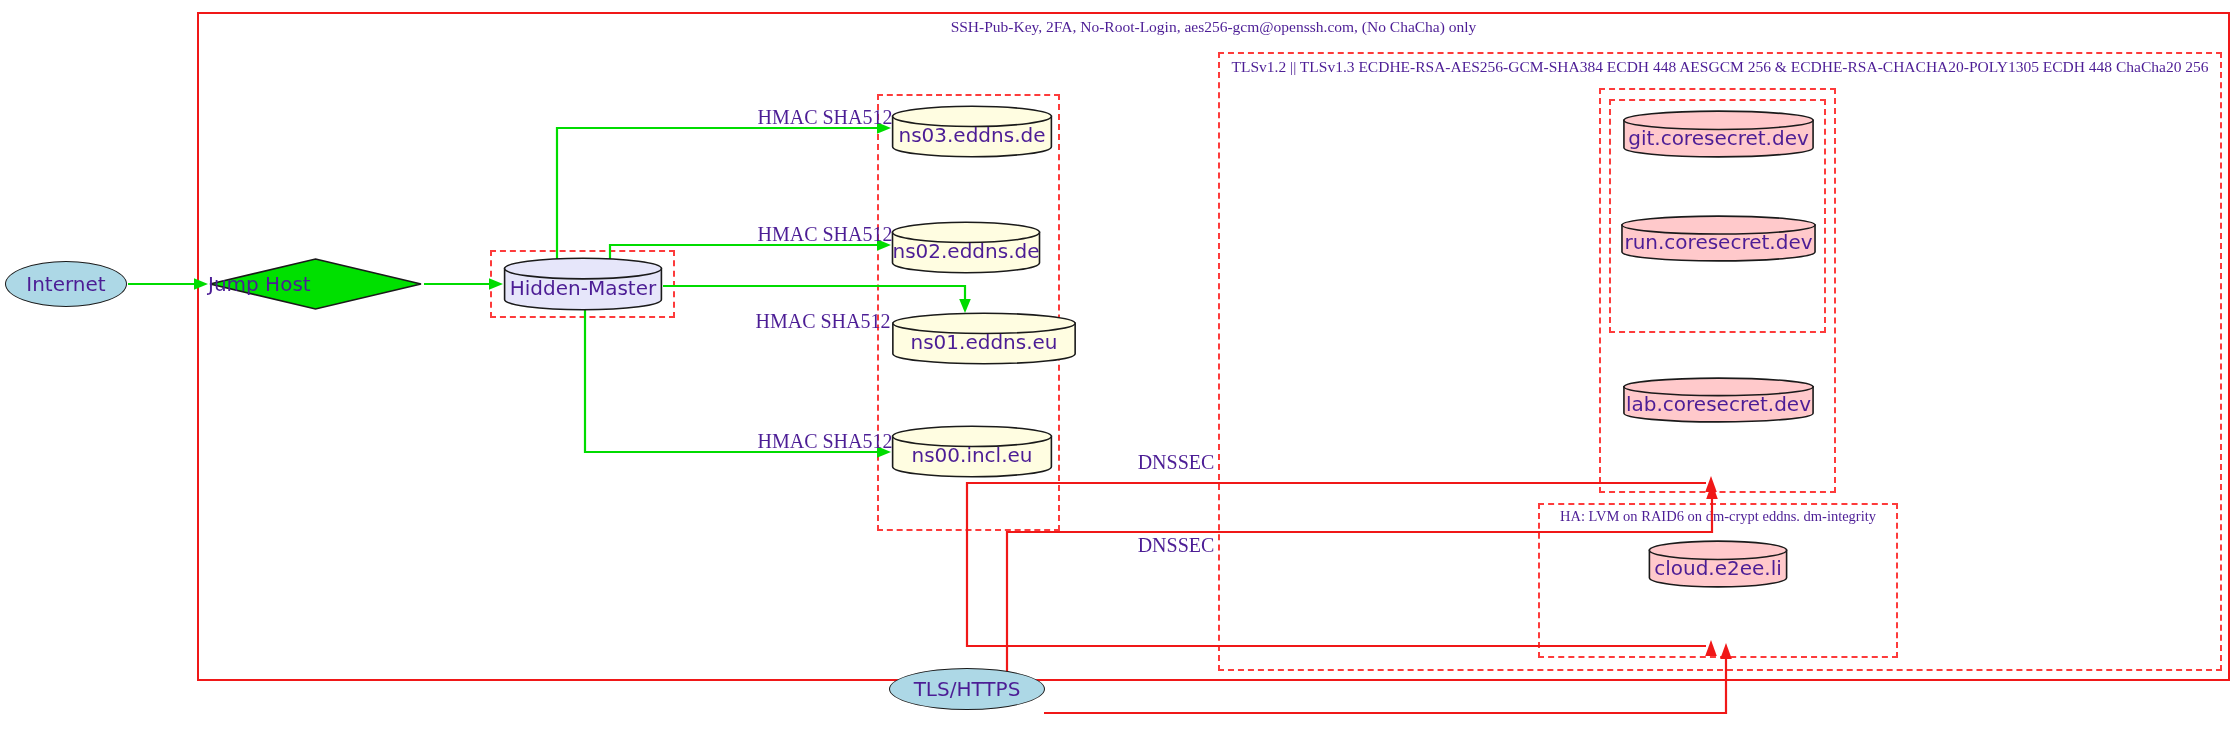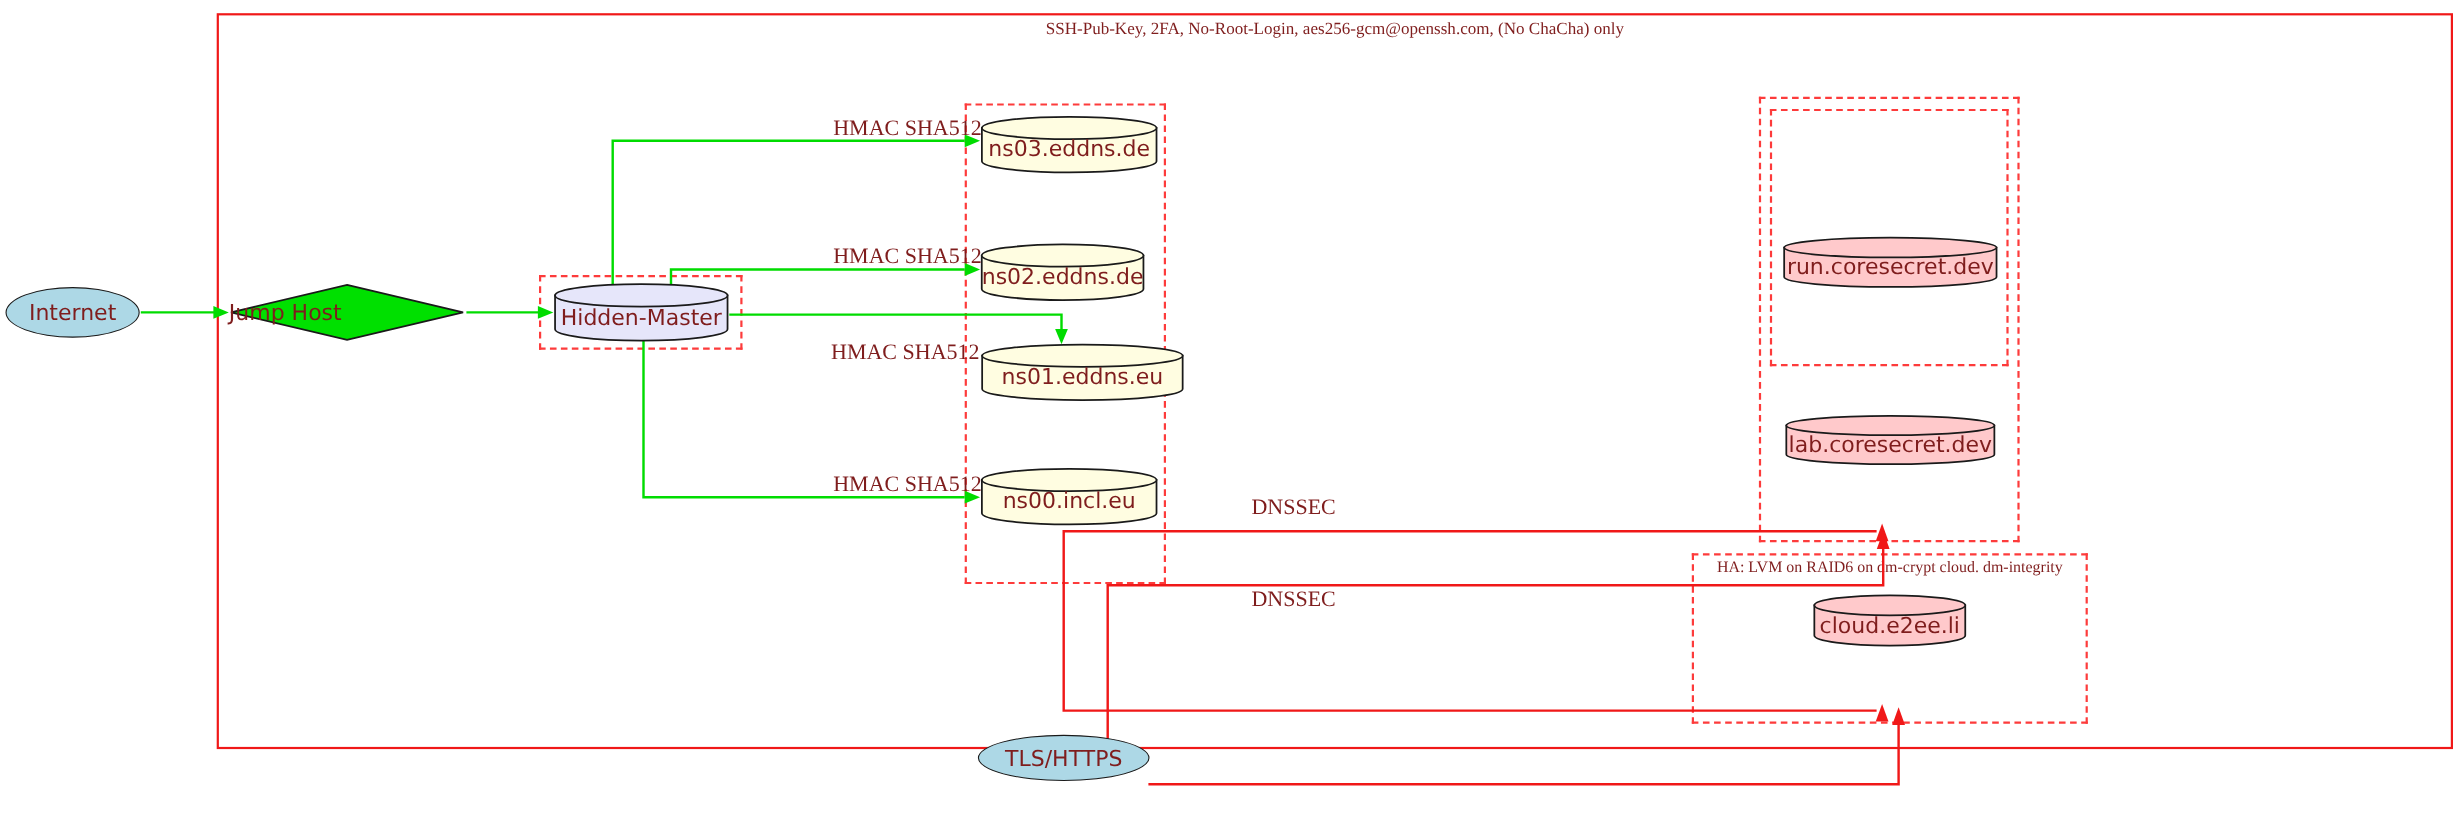--- a/index.html
+++ b/index.html
@@ -1,17 +1,17 @@
 <!DOCTYPE html>
 <html><head>
 <meta charset="utf-8">
 <style>
   html,body{margin:0;padding:0;background:#fff;}
   #canvas{position:relative;width:2240px;height:744px;background:#ffffff;overflow:hidden;
-          font-family:"DejaVu Sans","Liberation Sans",sans-serif;color:#7f1d1d;}
+          font-family:"DejaVu Sans","Liberation Sans",sans-serif;color:#4c1d95;}
   
   .cluster{position:absolute;box-sizing:border-box;z-index:1;}
   .cluster.solid{border:2px solid #f01818;}
   .cluster.dashed{border:2px dashed #fd3b3b;}
   .cluster-label{position:absolute;left:0;right:0;text-align:center;
                  font-family:"Liberation Serif","DejaVu Serif",serif;
                  font-size:15.5px;white-space:nowrap;z-index:4;}
   
   #edges{position:absolute;left:0;top:0;z-index:2;}
   
@@ -34,29 +34,32 @@
 </style>
 </head>
 <body>
 
 <div id="canvas">
 
   <div class="cluster solid" style="left:197px;top:12px;width:2033px;height:669px;">
     <div class="cluster-label" style="top:4px;">SSH-Pub-Key, 2FA, No-Root-Login, aes256-gcm@openssh.com, (No ChaCha) only</div>
   </div>
 
+  <div class="cluster dashed" style="left:1218px;top:52px;width:1004px;height:619px;">
+    <div class="cluster-label" style="top:4px;">TLSv1.2 || TLSv1.3 ECDHE-RSA-AES256-GCM-SHA384 ECDH 448 AESGCM 256 &amp; ECDHE-RSA-CHACHA20-POLY1305 ECDH 448 ChaCha20 256</div>
+  </div>
 
   <div class="cluster dashed" style="left:877px;top:94px;width:183px;height:437px;"></div>
 
   <div class="cluster dashed" style="left:1599px;top:88px;width:237px;height:405px;"></div>
 
   <div class="cluster dashed" style="left:1609px;top:99px;width:217px;height:234px;"></div>
 
   <div class="cluster dashed" style="left:1538px;top:503px;width:360px;height:155px;">
-    <div class="cluster-label" style="top:3px;font-size:14.5px;">HA: LVM on RAID6 on dm-crypt cloud. dm-integrity</div>
+    <div class="cluster-label" style="top:3px;font-size:14.5px;">HA: LVM on RAID6 on dm-crypt eddns. dm-integrity</div>
   </div>
 
   <div class="cluster dashed" style="left:490px;top:250px;width:185px;height:68px;"></div>
 
   <svg id="edges" width="2240" height="744" viewBox="0 0 2240 744">
 
     <g stroke="#00dc00" stroke-width="2.2" fill="none">
       <polyline points="128,284 195,284"></polyline>
       <polyline points="424,284 490,284"></polyline>
       <polyline points="557,262 557,128 877,128"></polyline>
@@ -137,20 +140,27 @@
   </div>
 
   <div class="cyl" style="left:891px;top:425px;width:162px;height:53px;">
     <svg viewBox="0 0 100 42" preserveAspectRatio="none">
       <path d="M1,9 L1,33 A49,8 0 0 0 99,33 L99,9 Z" fill="#fffde1" stroke="#1a1a1a" stroke-width="1.6" vector-effect="non-scaling-stroke"></path>
       <ellipse cx="50" cy="9" rx="49" ry="8" fill="#fffde1" stroke="#1a1a1a" stroke-width="1.6" vector-effect="non-scaling-stroke"></ellipse>
     </svg>
     <span class="lbl">ns00.incl.eu</span>
   </div>
 
+  <div class="cyl" style="left:1622px;top:110px;width:193px;height:48px;">
+    <svg viewBox="0 0 100 42" preserveAspectRatio="none">
+      <path d="M1,9 L1,33 A49,8 0 0 0 99,33 L99,9 Z" fill="#ffc9cb" stroke="#1a1a1a" stroke-width="1.6" vector-effect="non-scaling-stroke"></path>
+      <ellipse cx="50" cy="9" rx="49" ry="8" fill="#ffc9cb" stroke="#1a1a1a" stroke-width="1.6" vector-effect="non-scaling-stroke"></ellipse>
+    </svg>
+    <span class="lbl">git.coresecret.dev</span>
+  </div>
 
   <div class="cyl" style="left:1622px;top:377px;width:193px;height:46px;">
     <svg viewBox="0 0 100 42" preserveAspectRatio="none">
       <path d="M1,9 L1,33 A49,8 0 0 0 99,33 L99,9 Z" fill="#ffc9cb" stroke="#1a1a1a" stroke-width="1.6" vector-effect="non-scaling-stroke"></path>
       <ellipse cx="50" cy="9" rx="49" ry="8" fill="#ffc9cb" stroke="#1a1a1a" stroke-width="1.6" vector-effect="non-scaling-stroke"></ellipse>
     </svg>
     <span class="lbl">lab.coresecret.dev</span>
   </div>
 
   <div class="cyl" style="left:1620px;top:215px;width:197px;height:47px;">

